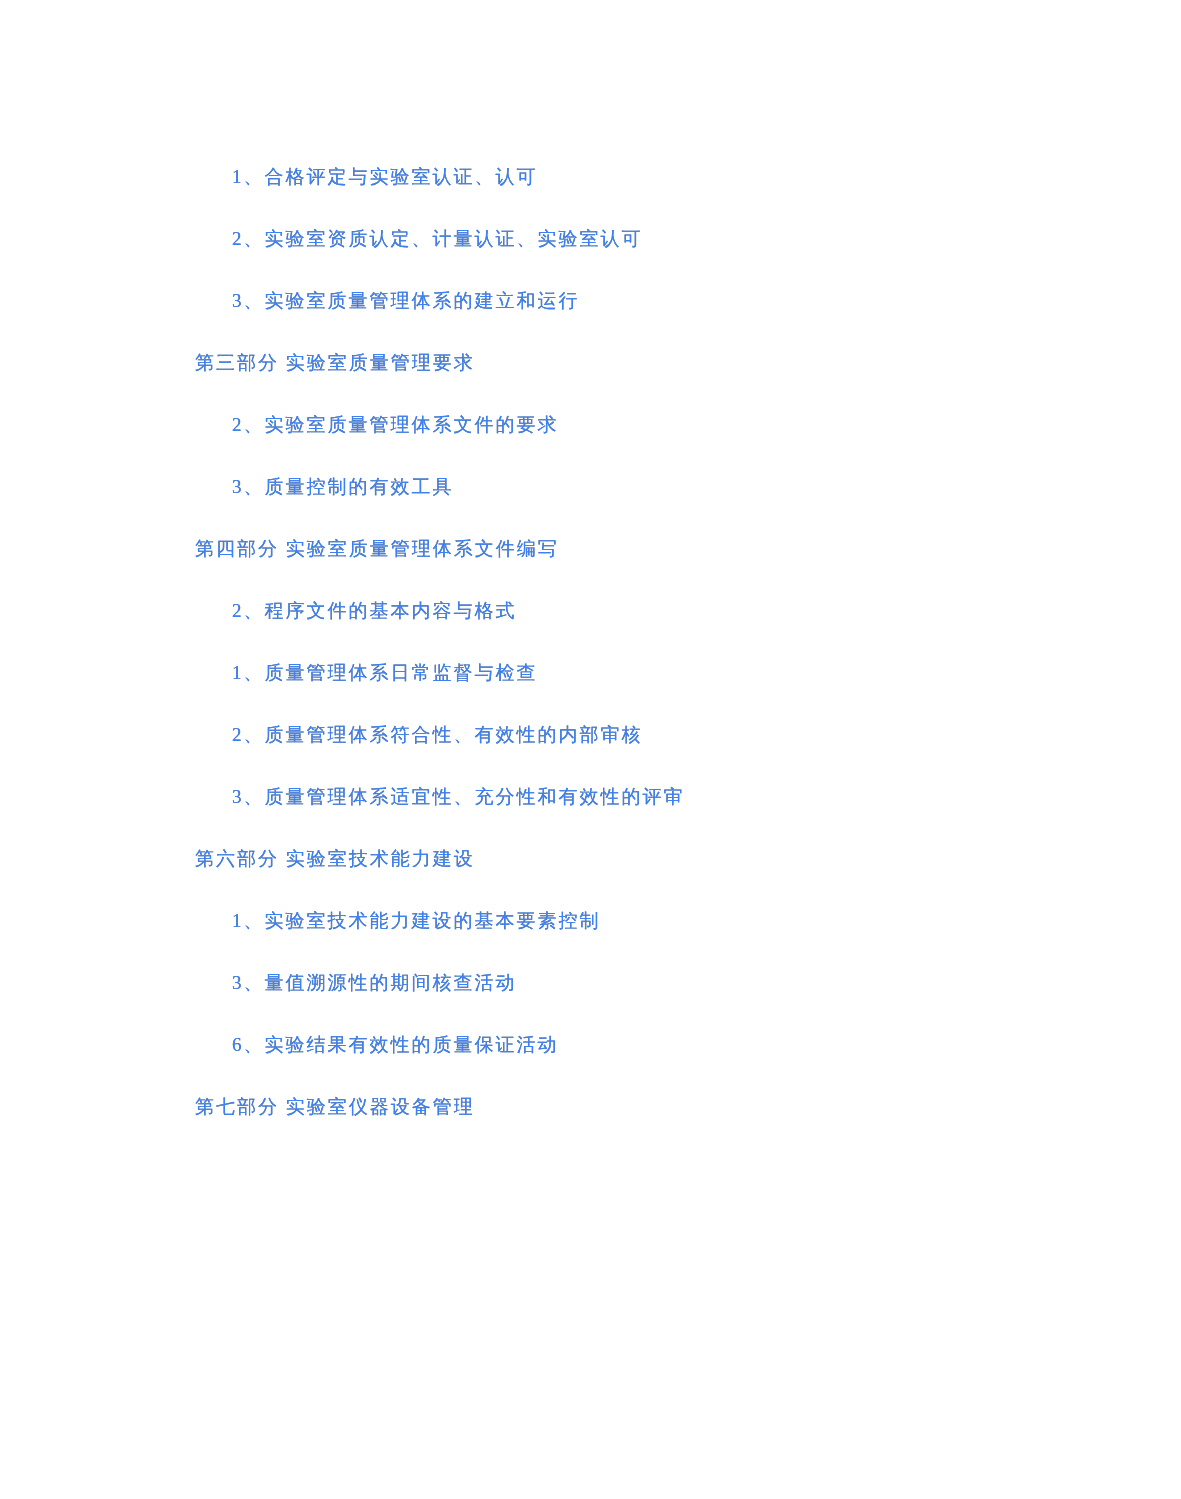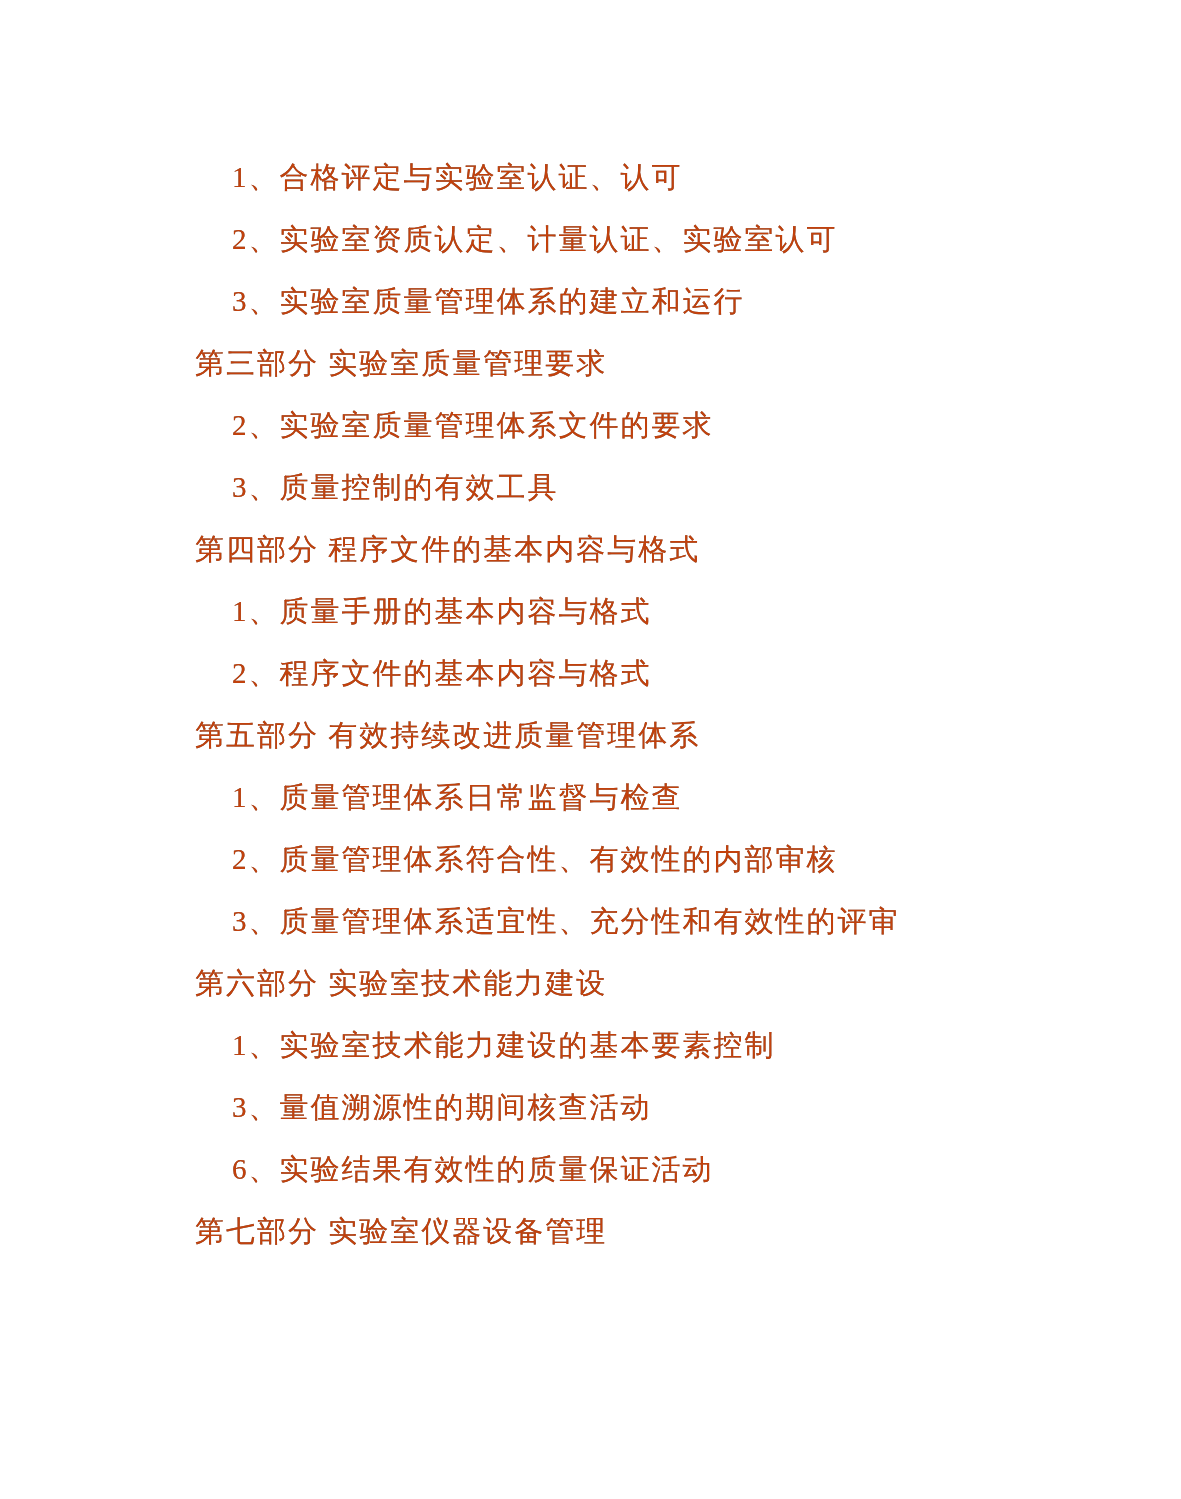--- a/index.html
+++ b/index.html
@@ -20,25 +20,25 @@
     background: #ffffff;
     box-sizing: border-box;
   }
   .content {
     position: absolute;
     top: 160px;
     left: 183px;
     right: 40px;
   }
   .line {
-    font-size: 29px;
+    font-size: 19px;
     line-height: 34px;
     margin-bottom: 28px;
     letter-spacing: 2px;
-    color: #c2410c;
+    color: #3b82f6;
     white-space: nowrap;
     
     text-shadow: 0 0 0.4px #6a6a6a;
     font-weight: 400;
   }
   .line.heading {
     margin-left: 12px;
   }
   .line.item {
     margin-left: 49px;
@@ -48,24 +48,22 @@
 <body>
 
 <div class="page">
   <div class="content" id="lines-container">
       <div class="line item">1、合格评定与实验室认证、认可</div>
       <div class="line item">2、实验室资质认定、计量认证、实验室认可</div>
       <div class="line item">3、实验室质量管理体系的建立和运行</div>
       <div class="line heading">第三部分 实验室质量管理要求</div>
       <div class="line item">2、实验室质量管理体系文件的要求</div>
       <div class="line item">3、质量控制的有效工具</div>
-      <div class="line heading">第四部分 程序文件的基本内容与格式</div>
-      <div class="line item">1、质量手册的基本内容与格式</div>
+      <div class="line heading">第四部分 实验室质量管理体系文件编写</div>
       <div class="line item">2、程序文件的基本内容与格式</div>
-      <div class="line heading">第五部分 有效持续改进质量管理体系</div>
       <div class="line item">1、质量管理体系日常监督与检查</div>
       <div class="line item">2、质量管理体系符合性、有效性的内部审核</div>
       <div class="line item">3、质量管理体系适宜性、充分性和有效性的评审</div>
       <div class="line heading">第六部分 实验室技术能力建设</div>
       <div class="line item">1、实验室技术能力建设的基本要素控制</div>
       <div class="line item">3、量值溯源性的期间核查活动</div>
       <div class="line item">6、实验结果有效性的质量保证活动</div>
       <div class="line heading">第七部分 实验室仪器设备管理</div>
     </div>
 </div>

